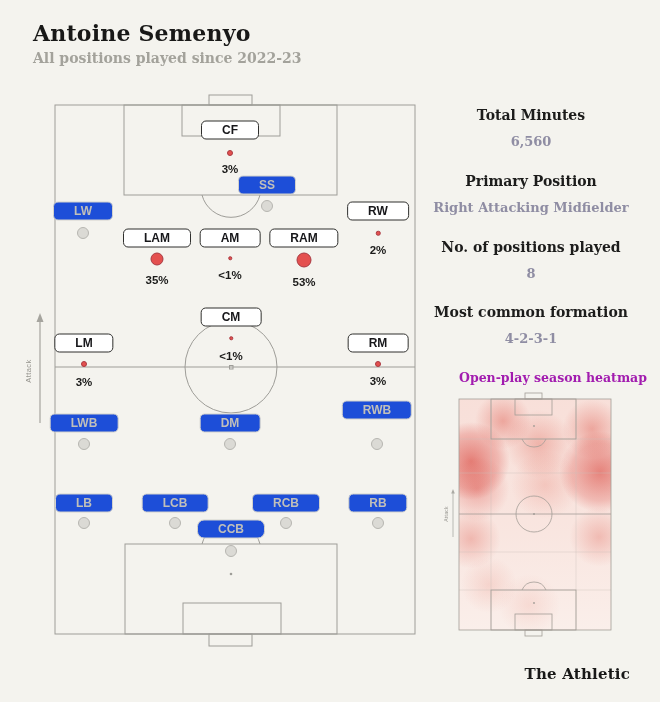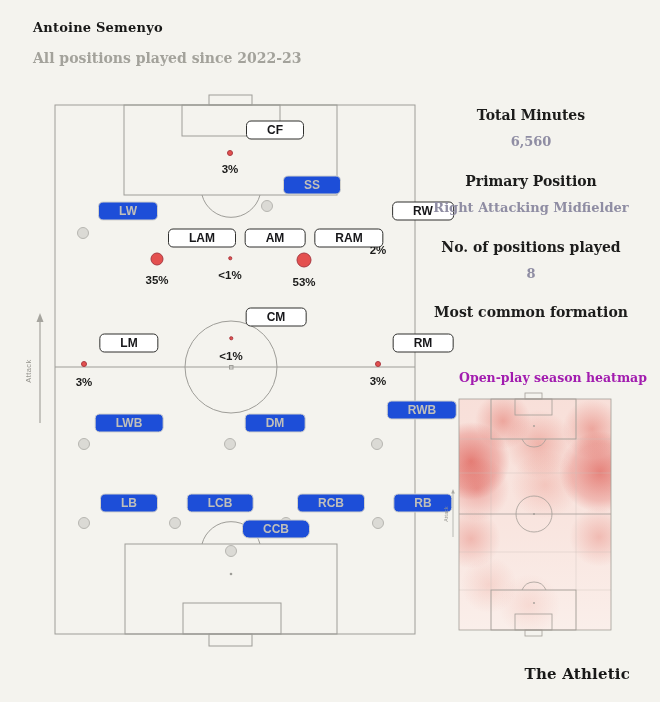--- a/index.html
+++ b/index.html
@@ -9,40 +9,40 @@
     font-family:"Liberation Sans", sans-serif;
     position:relative;
     overflow:hidden;
   }
   .page{position:absolute;inset:0;width:660px;height:702px;}
 
   
   .hdr-title{
     position:absolute;left:33px;top:20px;
     font-family:"DejaVu Serif", serif;
-    font-weight:700;font-size:13px;color:#181817;
+    font-weight:700;font-size:22px;color:#181817;
     letter-spacing:.2px;
   }
   .hdr-sub{
     position:absolute;left:33px;top:50px;
     font-family:"DejaVu Serif", serif;
     font-weight:700;font-size:14px;color:#a3a29b;
   }
 
   
   svg{position:absolute;left:0;top:0;pointer-events:none;}
   .pline{fill:none;stroke:#9e9d98;stroke-width:1;}
   .attack-txt{fill:#96958f;font-size:7.5px;font-family:"Liberation Sans",sans-serif;letter-spacing:.4px;}
 
   
   .pos-label{
     position:absolute;transform:translate(-50%,-50%);
     background:#ffffff;border:1.5px solid #2f2f2d;border-radius:5px;
     color:#17171a;font-size:12px;font-weight:600;
-    padding:1px 20px 2px;line-height:14px;white-space:nowrap;margin-left:45px;
+    padding:1px 20px 2px;line-height:14px;white-space:nowrap;
   }
   .pos-label.inactive{
     background:#1d4ed8;border:1px solid #d3d2cc;color:#c0bfba;font-weight:600;
   }
   .pos-dot{
     position:absolute;transform:translate(-50%,-50%);
     border-radius:50%;box-sizing:border-box;
     background:#e4504f;border:1.5px solid #a93a42;
   }
   .pos-dot.inactive{
@@ -186,20 +186,21 @@
     <div class="stat" style="top:172px">
       <div class="stat-label">Primary Position</div>
       <div class="stat-value">Right Attacking Midfielder</div>
     </div>
     <div class="stat" style="top:238px">
       <div class="stat-label">No. of positions played</div>
       <div class="stat-value">8</div>
     </div>
     <div class="stat" style="top:303px">
       <div class="stat-label">Most common formation</div>
+      <div class="stat-value">4-2-3-1</div>
     </div>
   </div>
 
   <div class="hm-title">Open-play season heatmap</div>
   <div class="heat"></div>
   <svg width="660" height="702" viewBox="0 0 660 702">
 
     <line class="hm-grid" x1="491" y1="399" x2="491" y2="630"></line>
     <line class="hm-grid" x1="576" y1="399" x2="576" y2="630"></line>
     <line class="hm-grid" x1="459" y1="439" x2="611" y2="439"></line>

